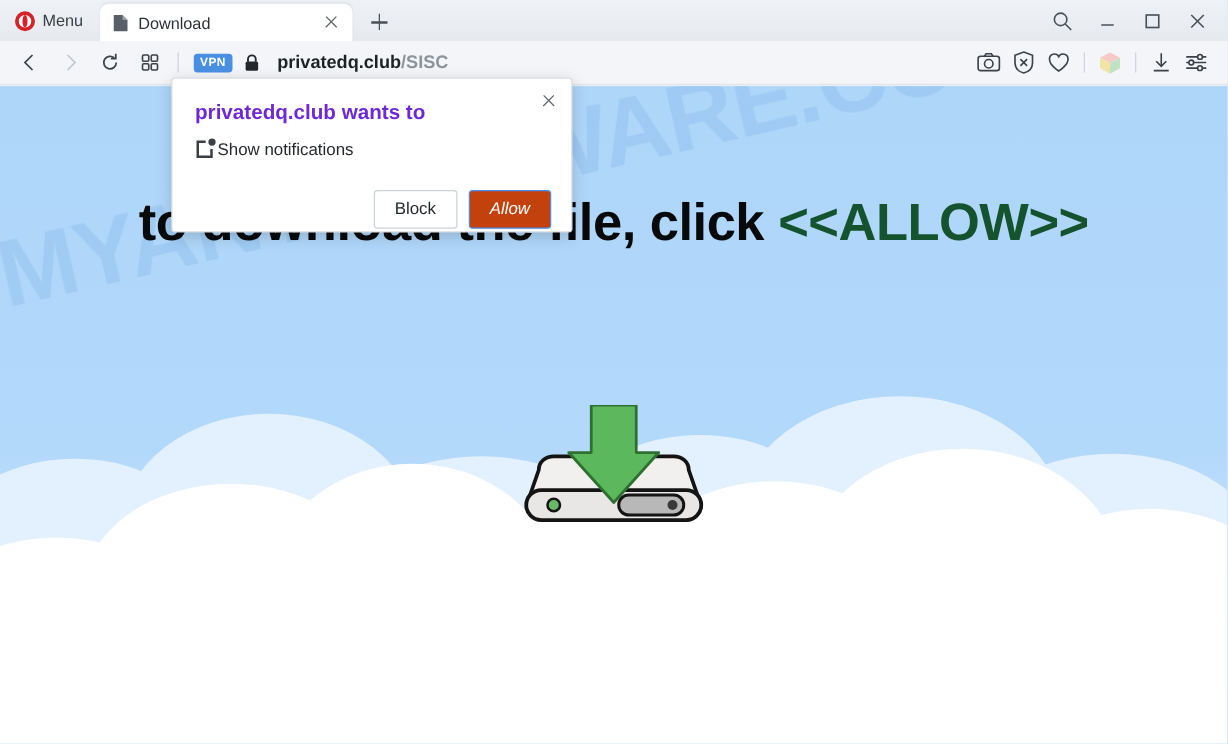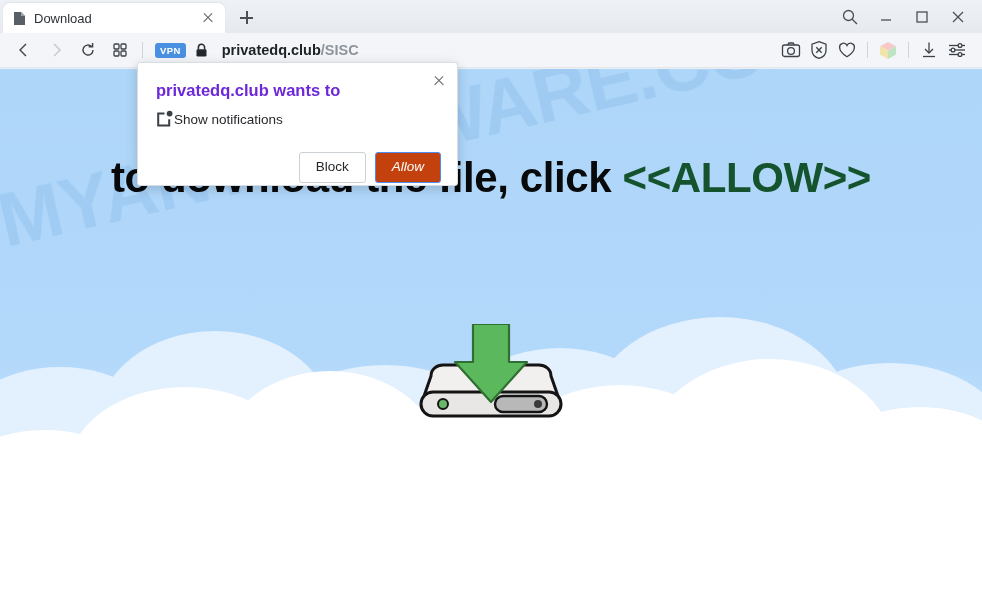--- a/index.html
+++ b/index.html
@@ -33,21 +33,21 @@
   }
   .opera-logo::after {
     content:""; position:absolute; left:3px; top:0px;
     width:4px; height:10px; border-radius:50%;
     background:#d8222a;
   }
   .menu-label { font-size:13px; color:#3b4045; }
 
   .tab {
     position:relative;
-    height:30px; width:222px;
+    height:30px; width:202px;
     margin-left:3px;
     background:#ffffff;
     border-radius:7px 7px 0 0;
     display:flex; align-items:center;
     padding:0 8px 0 10px;
     box-shadow:0 -1px 2px rgba(0,0,0,0.06);
   }
   .tab-fav {
     width:13px; height:15px; position:relative; flex:0 0 auto;
     margin-right:8px;
@@ -218,20 +218,24 @@
     font-style:italic;
   }
 </style>
 </head>
 <body>
 
 <div id="app">
 
   <div class="tabstrip">
 
+    <div class="menu-btn">
+      <div class="opera-logo"></div>
+      <span class="menu-label">Menu</span>
+    </div>
 
     <div class="tab">
       <span class="tab-fav">
         <svg width="13" height="15" viewBox="0 0 13 15">
           <path d="M1 1h7l4 4v9H1z" fill="#595f66"></path>
           <path d="M8 1l4 4H8z" fill="#9aa1a8"></path>
         </svg>
       </span>
       <span class="tab-title">Download</span>
       <span class="tab-close"></span>

